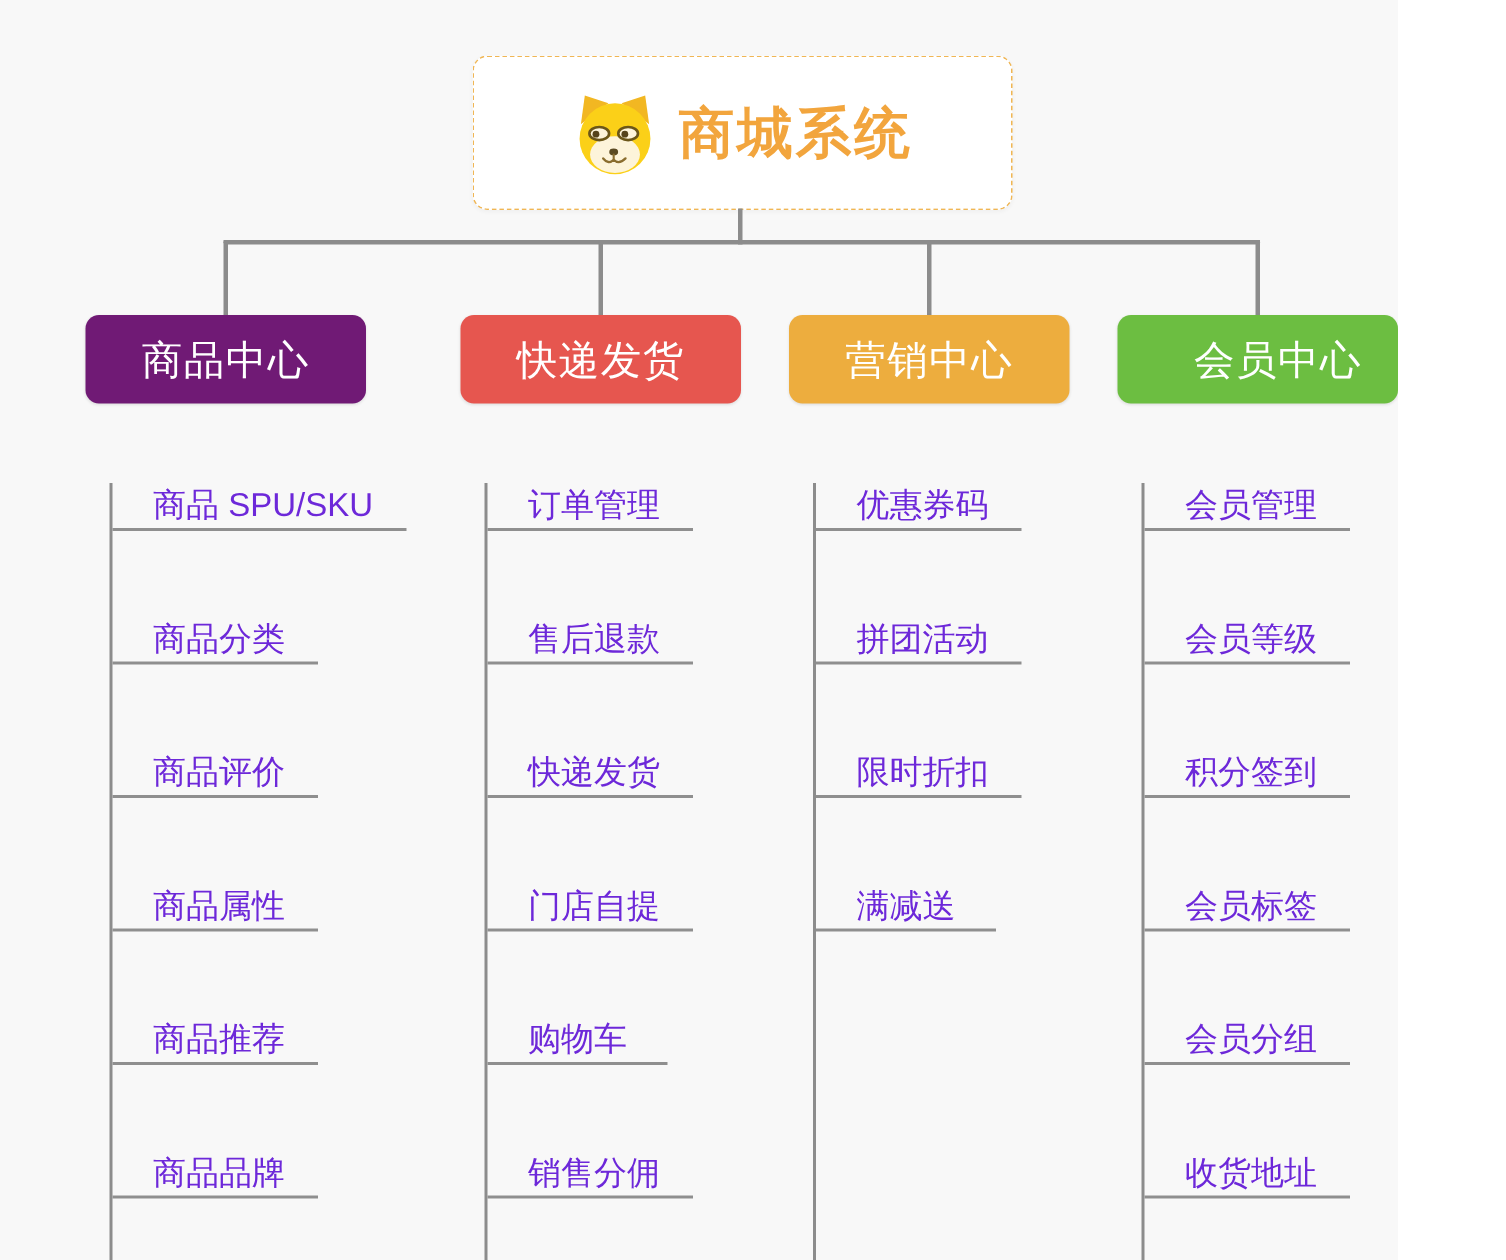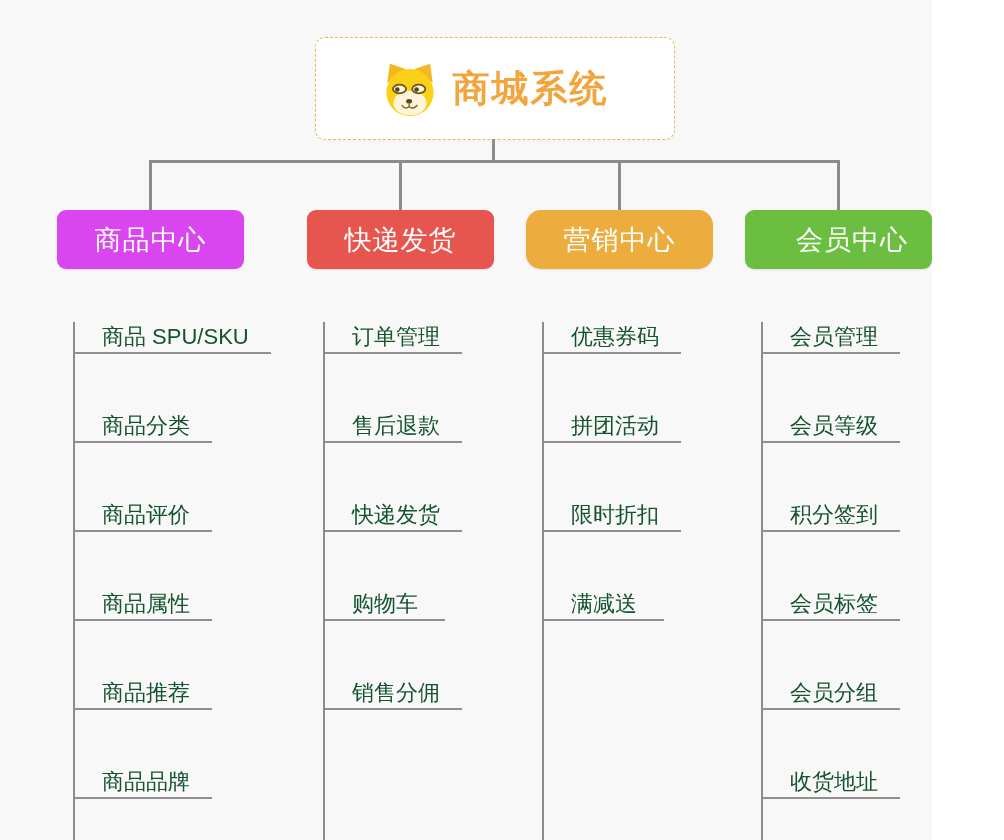--- a/index.html
+++ b/index.html
@@ -30,21 +30,21 @@
     height:59px;border-radius:9px;display:flex;align-items:center;justify-content:center;
     color:#ffffff;font-size:27px;font-weight:500;letter-spacing:1px;
     box-shadow:0 1px 2px rgba(0,0,0,0.10);
   }
   .leaves{
     margin-left:16px;height:531px;border-left:2px solid #8c8c8c;box-sizing:content-box;
   }
   .leaf{
     width:max-content;min-width:120px;line-height:30px;height:32px;box-sizing:border-box;
     padding:0 22px 0 27px;border-bottom:2px solid #8f8f8f;
-    font-size:22px;color:#14532d;white-space:nowrap;margin-top:57px;
+    font-size:22px;color:#6d28d9;white-space:nowrap;margin-top:57px;
   }
   .leaf:first-child{margin-top:53px;}
 </style>
 </head>
 <body>
 
 <div class="canvas">
 
   <div class="root-node">
     <svg class="doge" viewBox="0 0 64 64" aria-hidden="true">
@@ -64,48 +64,49 @@
   </div>
 
   <div class="connector stub-root"></div>
   <div class="connector bus"></div>
   <div class="connector drop drop-0"></div>
   <div class="connector drop drop-1"></div>
   <div class="connector drop drop-2"></div>
   <div class="connector drop drop-3"></div>
 
   <div class="branch branch-0">
-    <div class="branch-header" style="background-color: #d946ef; text-align: center;">
+    <div class="branch-header" style="background-color: #701a75; text-align: center;">
       <span>商品中心</span>
     </div>
     <div class="leaves">
       <div class="leaf">商品 SPU/SKU</div>
       <div class="leaf">商品分类</div>
       <div class="leaf">商品评价</div>
       <div class="leaf">商品属性</div>
       <div class="leaf">商品推荐</div>
       <div class="leaf">商品品牌</div>
     </div>
   </div>
 
   <div class="branch branch-1">
     <div class="branch-header" style="background-color: rgb(230, 86, 79);">
       <span>快递发货</span>
     </div>
     <div class="leaves">
       <div class="leaf">订单管理</div>
       <div class="leaf">售后退款</div>
       <div class="leaf">快递发货</div>
+      <div class="leaf">门店自提</div>
       <div class="leaf">购物车</div>
       <div class="leaf">销售分佣</div>
     </div>
   </div>
 
   <div class="branch branch-2">
-    <div class="branch-header" style="background-color: rgb(237, 173, 62); border-radius: 15px;">
+    <div class="branch-header" style="background-color: rgb(237, 173, 62);">
       <span>营销中心</span>
     </div>
     <div class="leaves">
       <div class="leaf">优惠券码</div>
       <div class="leaf">拼团活动</div>
       <div class="leaf">限时折扣</div>
       <div class="leaf">满减送</div>
     </div>
   </div>
 

